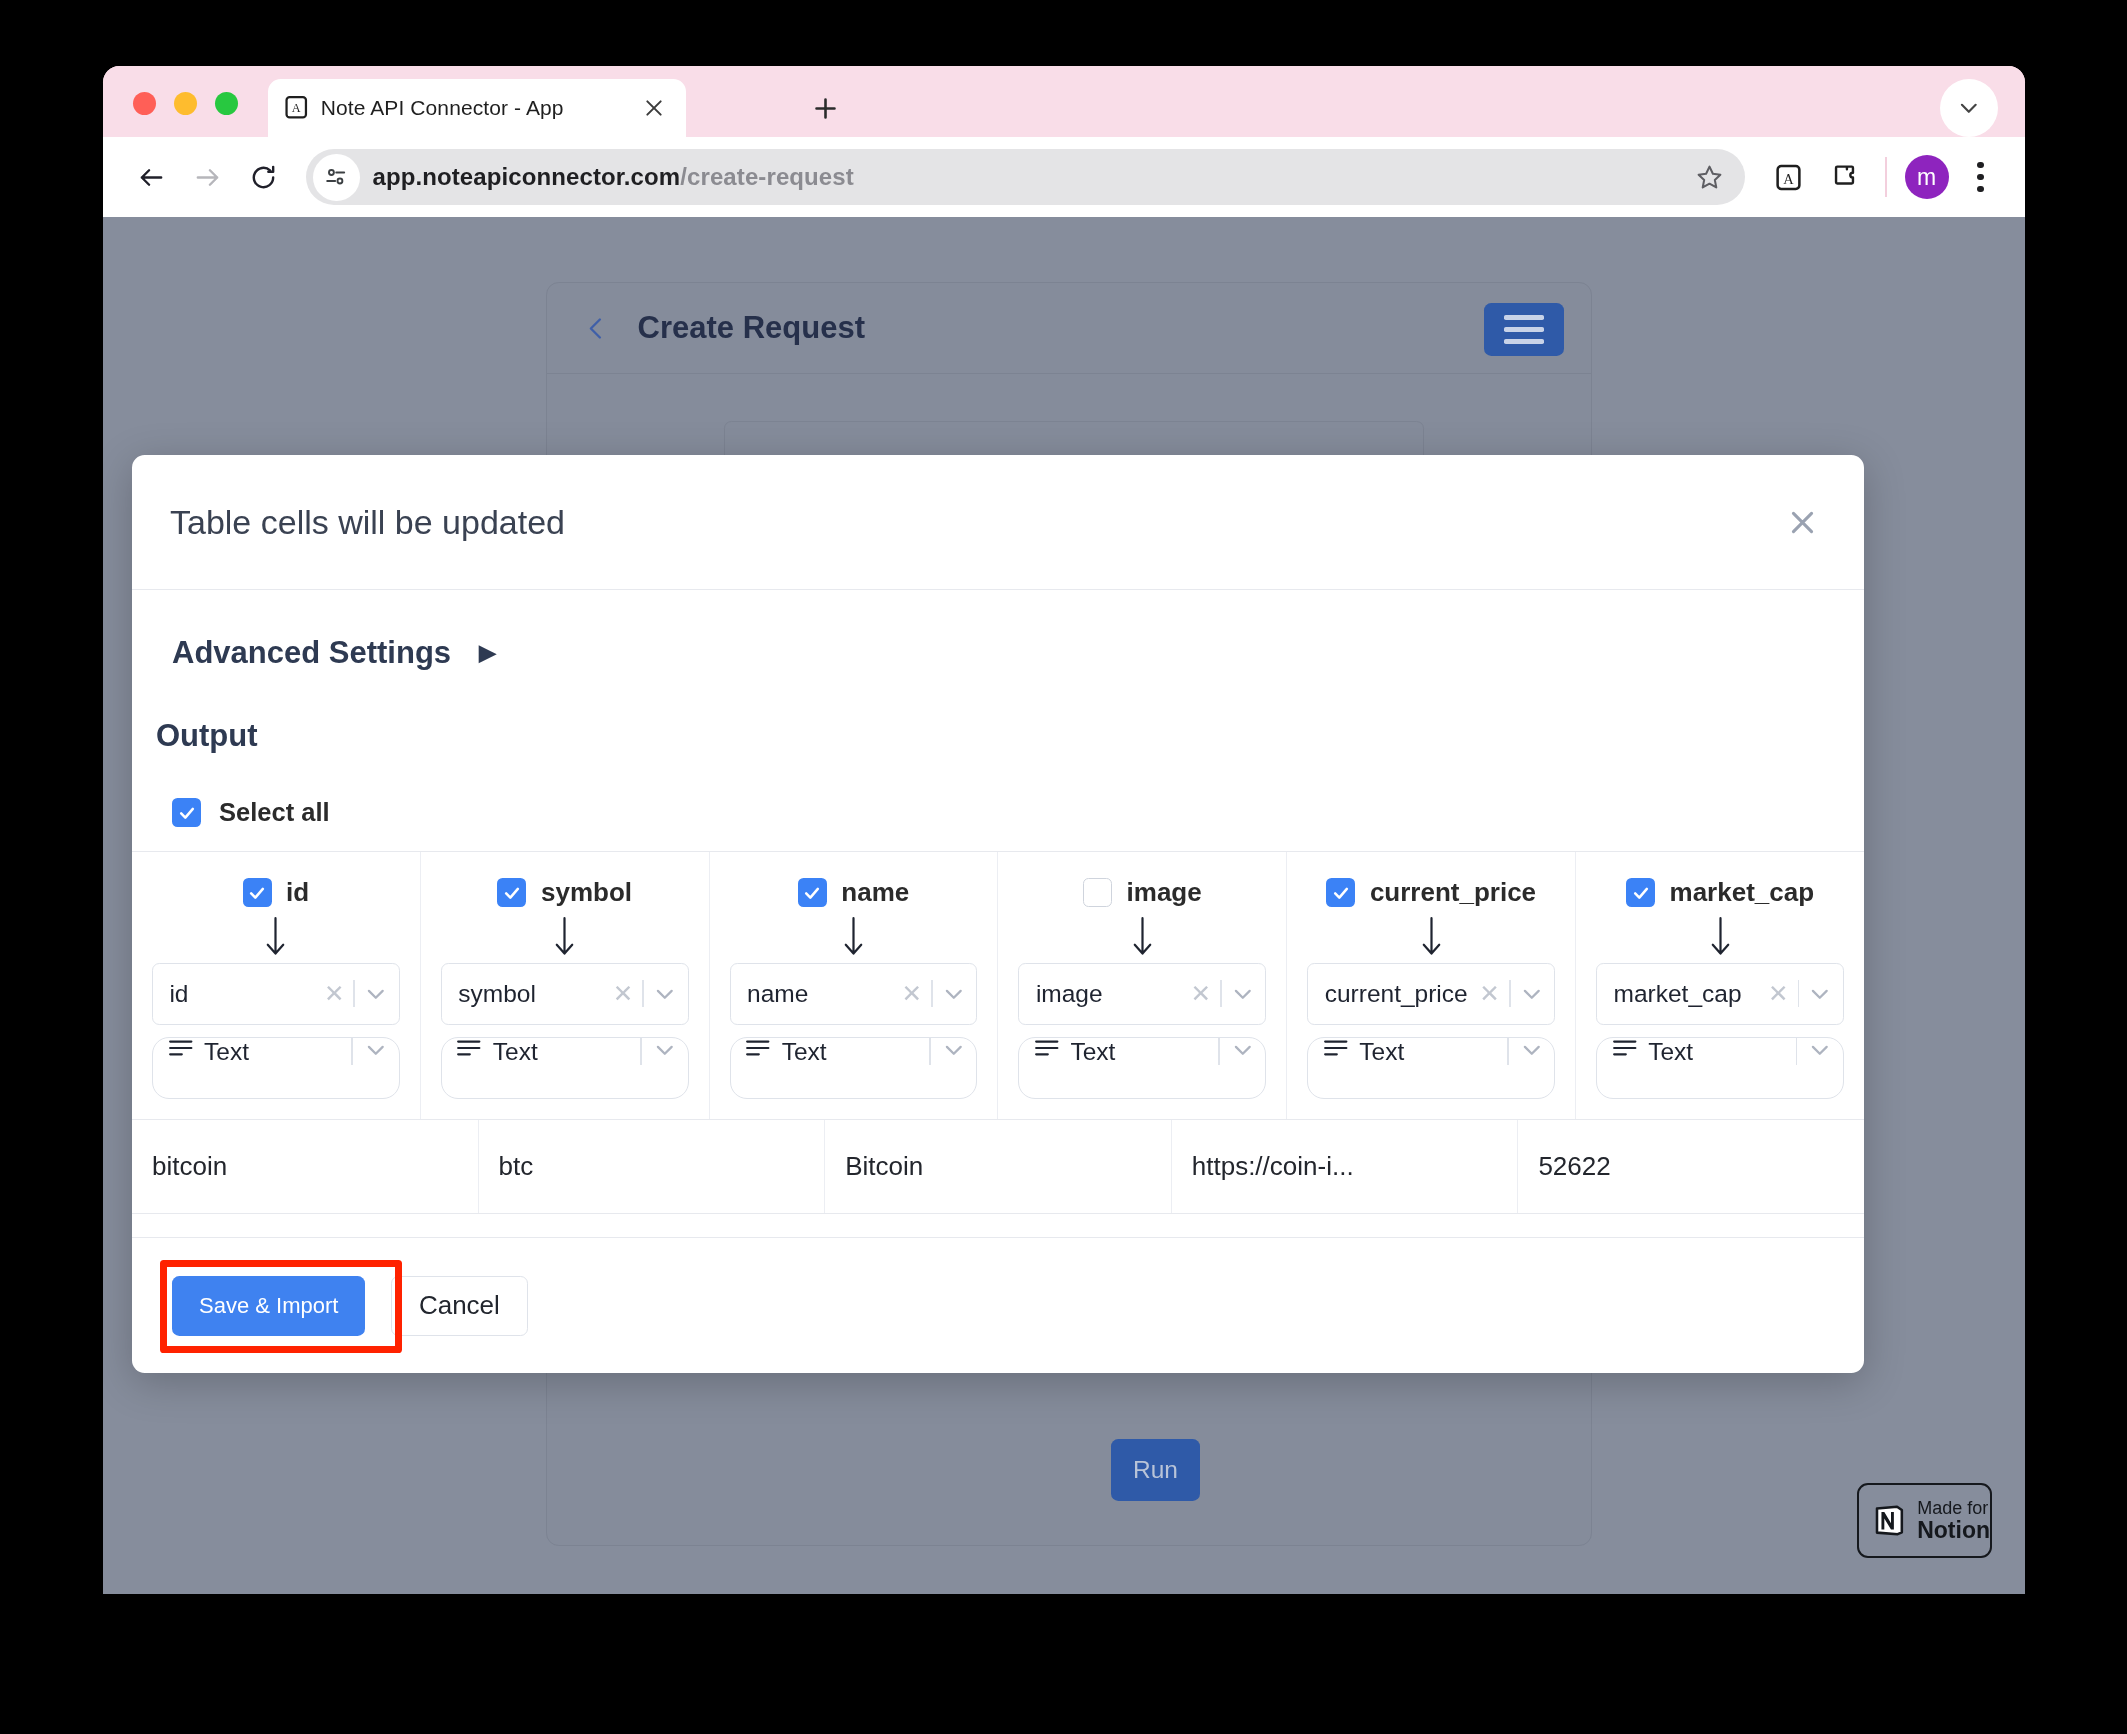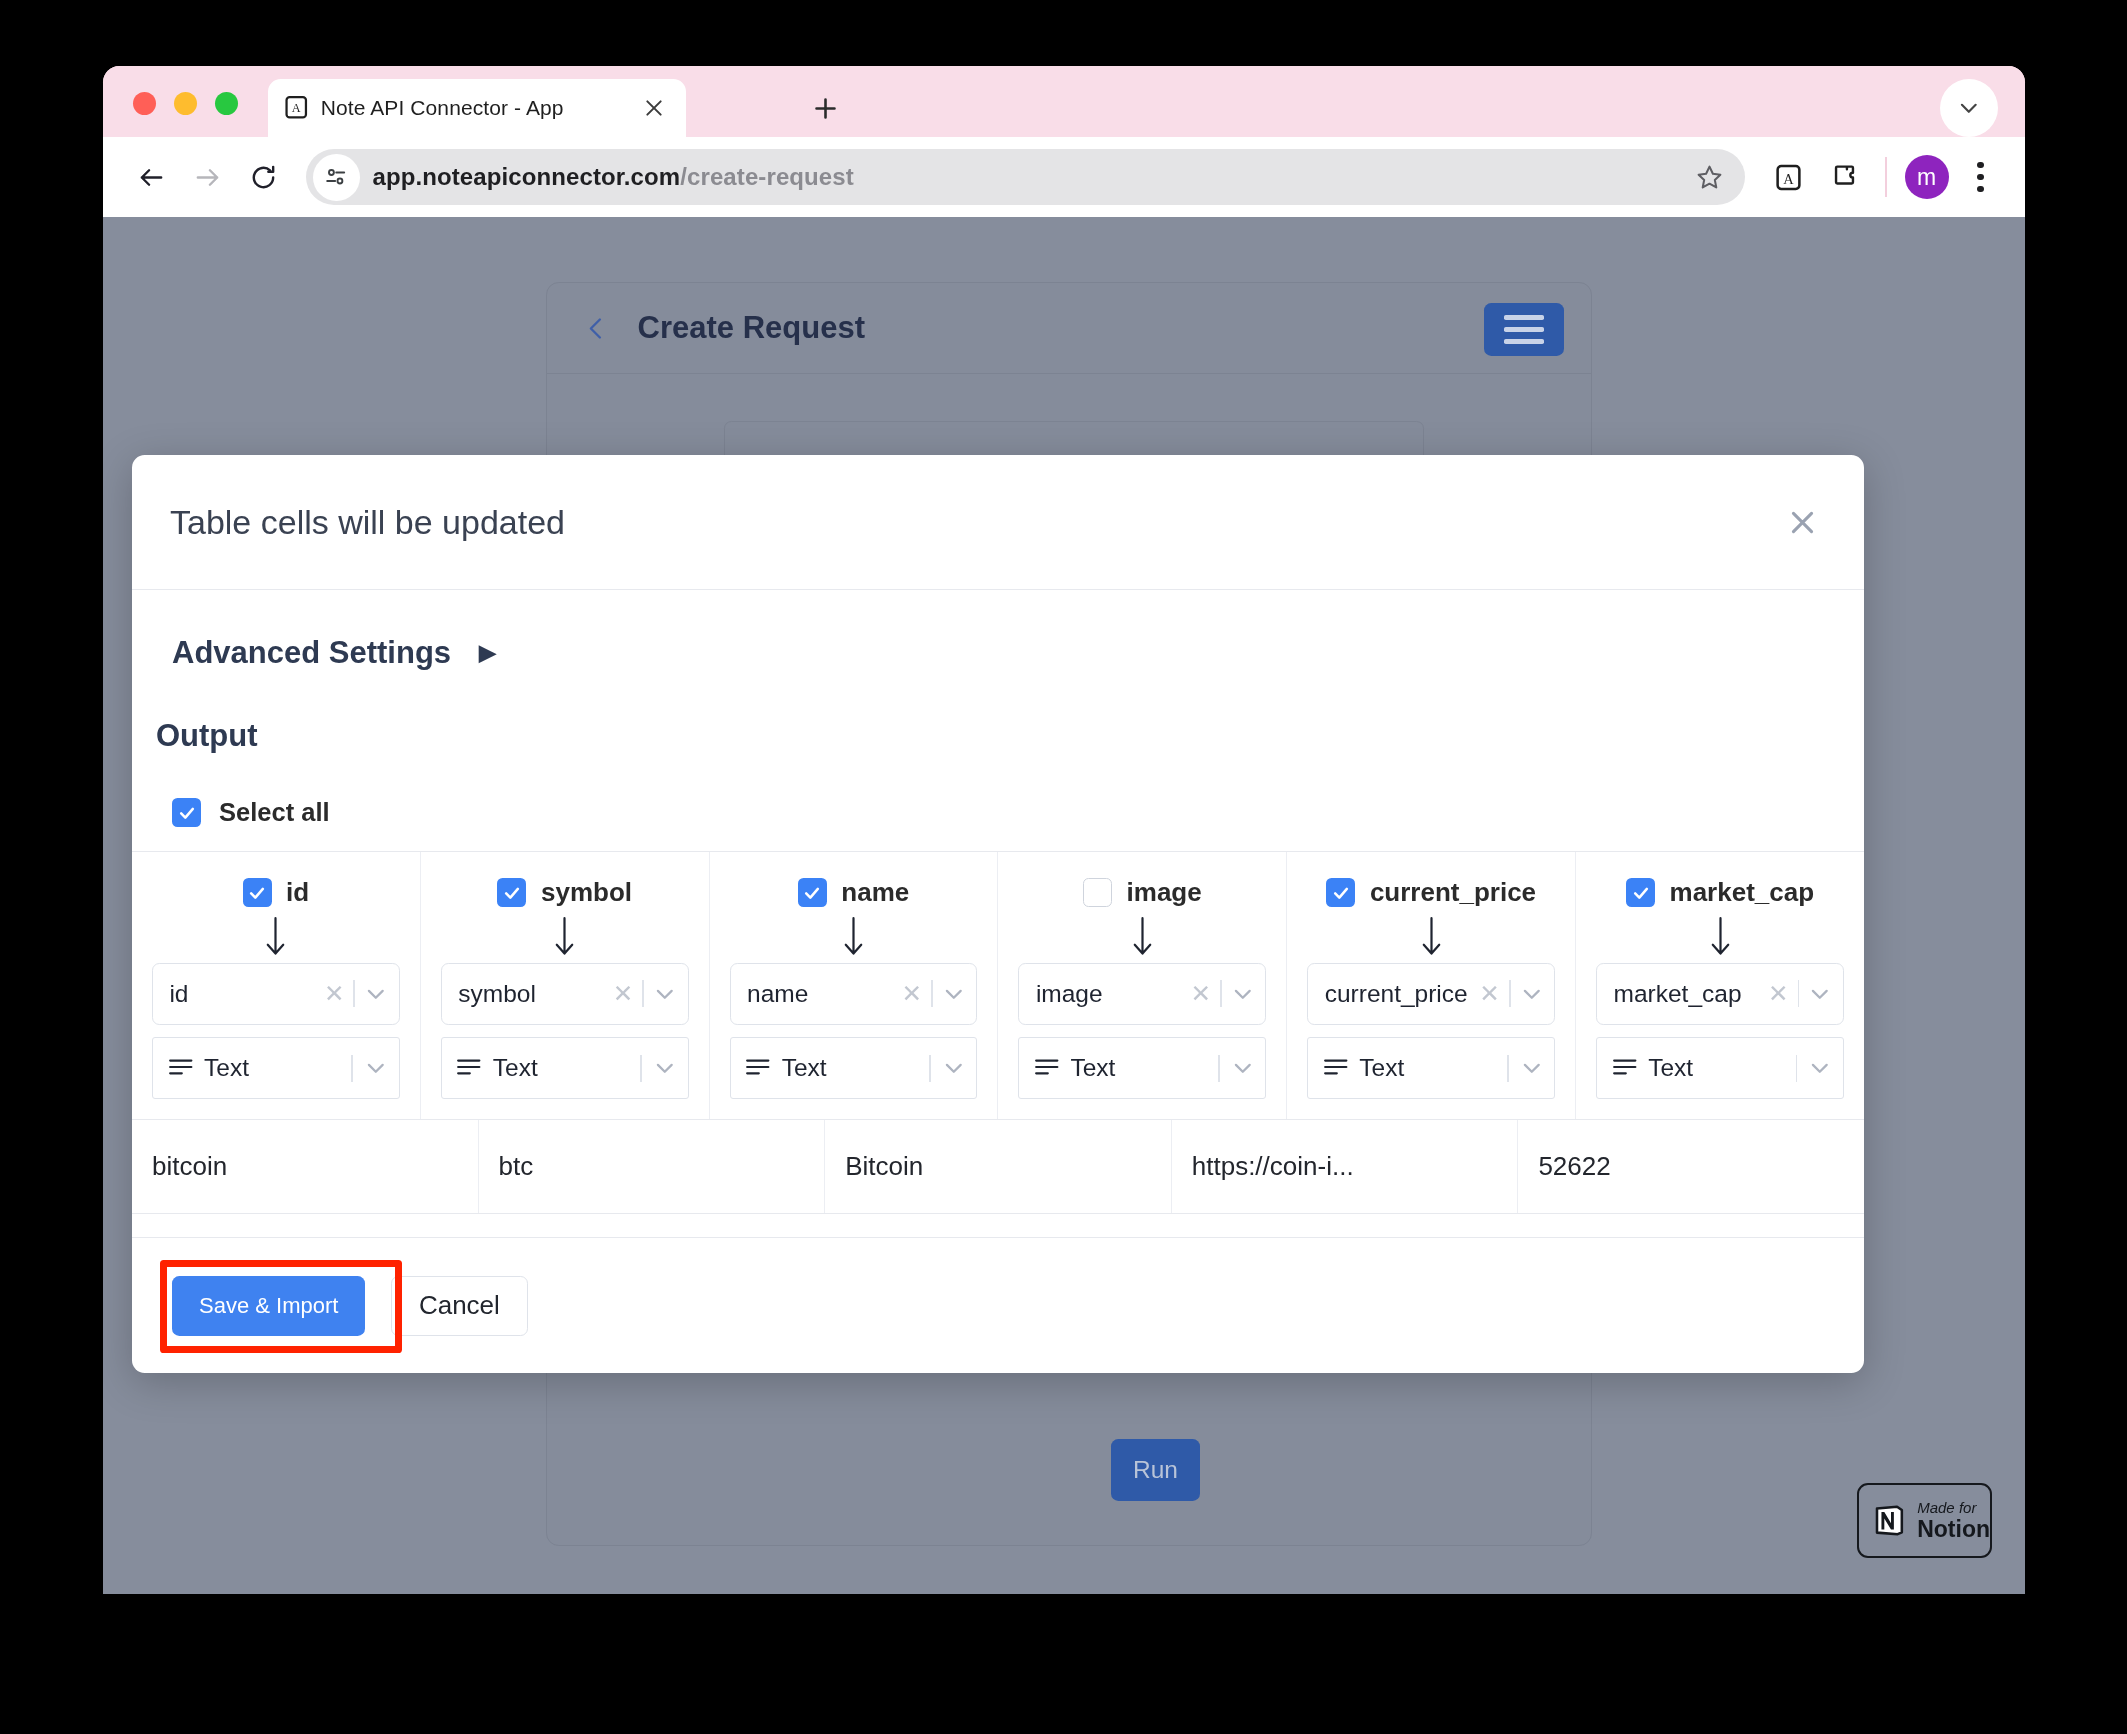--- a/index.html
+++ b/index.html
@@ -221,21 +221,21 @@
     position: absolute;
     right: 33px; bottom: 36px;
     width: 135px; height: 75px;
     border: 2.7px solid #15181d;
     border-radius: 11px;
     display: flex; align-items: center;
     padding-left: 11px;
     gap: 9px;
   }
   #notion-badge-text { line-height: 1.05; }
-  #notion-badge-text .made { font-size: 15px; color: #15181d; font-style: italic; }
+  #notion-badge-text .made { font-size: 18px; color: #15181d; }
   #notion-badge-text .notion { font-size: 23px; font-weight: bold; color: #15181d; }
   #modal {
     position: absolute;
     left: 132px; top: 455px;
     width: 1732px; height: 918px;
     background: #ffffff;
     border-radius: 12.7px;
     box-shadow: 0 9px 42px rgba(0,0,0,.22);
     display: flex; flex-direction: column;
     overflow: hidden;
@@ -335,22 +335,22 @@
   }
   .sb-clear { color: #c2c7d0; font-size: 24.5px; flex: none; }
   .sb-sep { width: 1.8px; height: 27px; background: #dfe3ea; flex: none; }
   .sb-caret { color: #aeb4c0; flex: none; display:flex; align-items:center; }
   .type-box {
     width: 100%;
     height: 62px;
     margin-top: 12.7px;
     margin-bottom: 20px;
     border: 1.8px solid #dfe3ea;
-    border-radius: 3px;
-    display: flex; align-items: center;
+    border-radius: 17px;
+    display: flex; align-items: flex-start;
     padding: 0 11px 0 14.5px;
     gap: 11px;
   }
   .type-icon { flex: none; display: flex; align-items: center; color: #1f2430; }
   .type-label { flex: 1; font-size: 24.5px; color: #1f2430; }
 
   
   #data-row {
     display: flex;
     border-top: 1.8px solid #e7e9ee;

